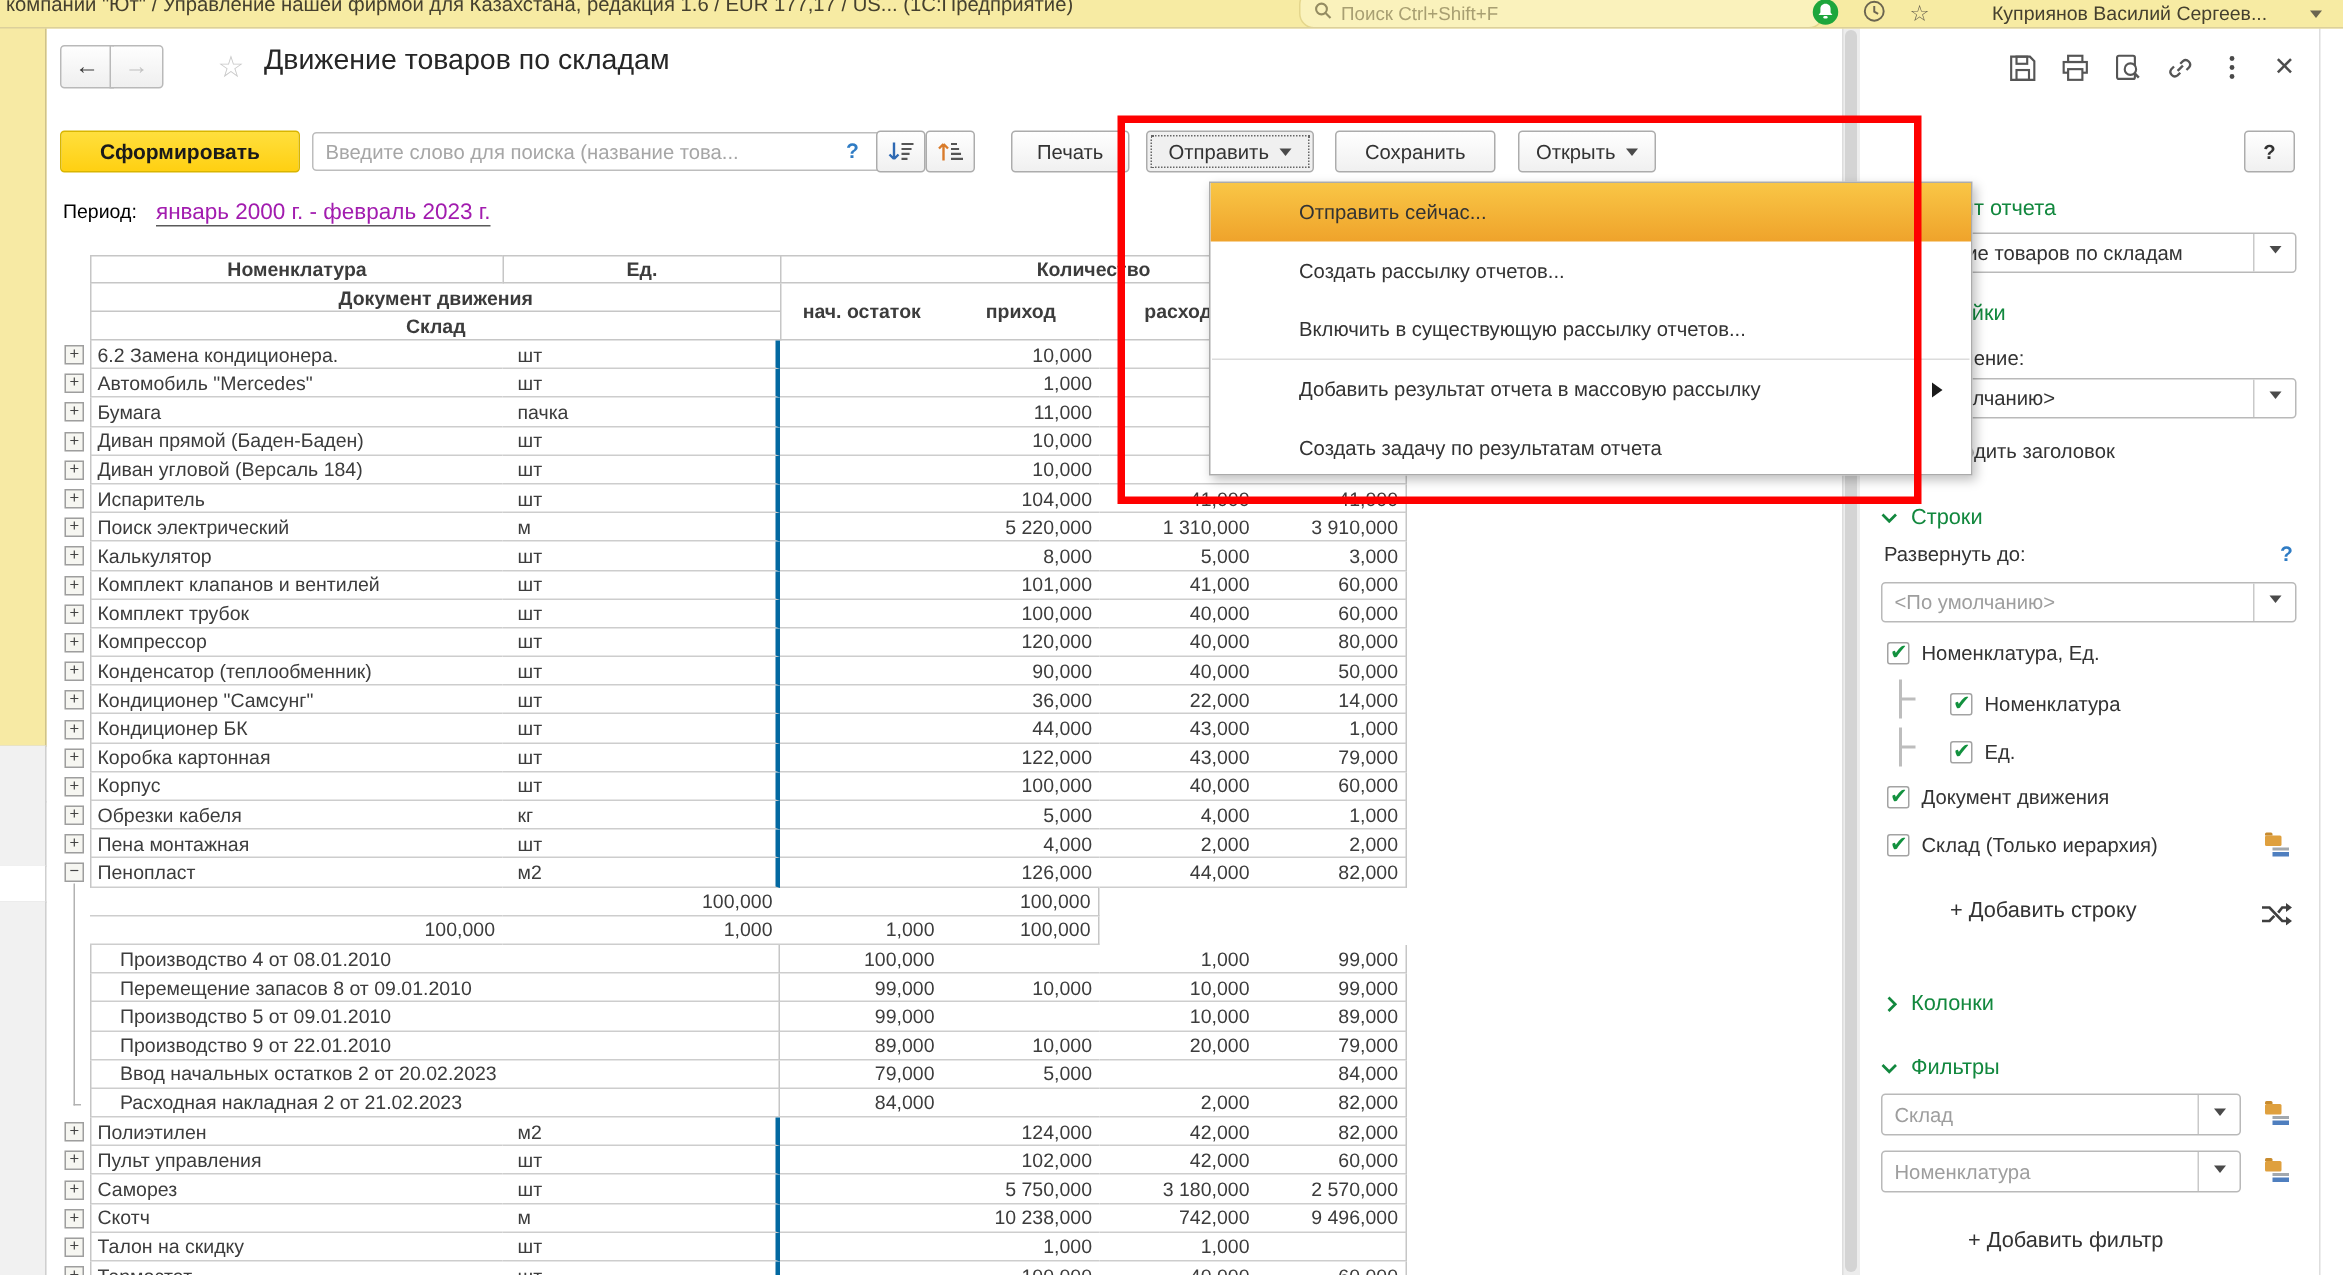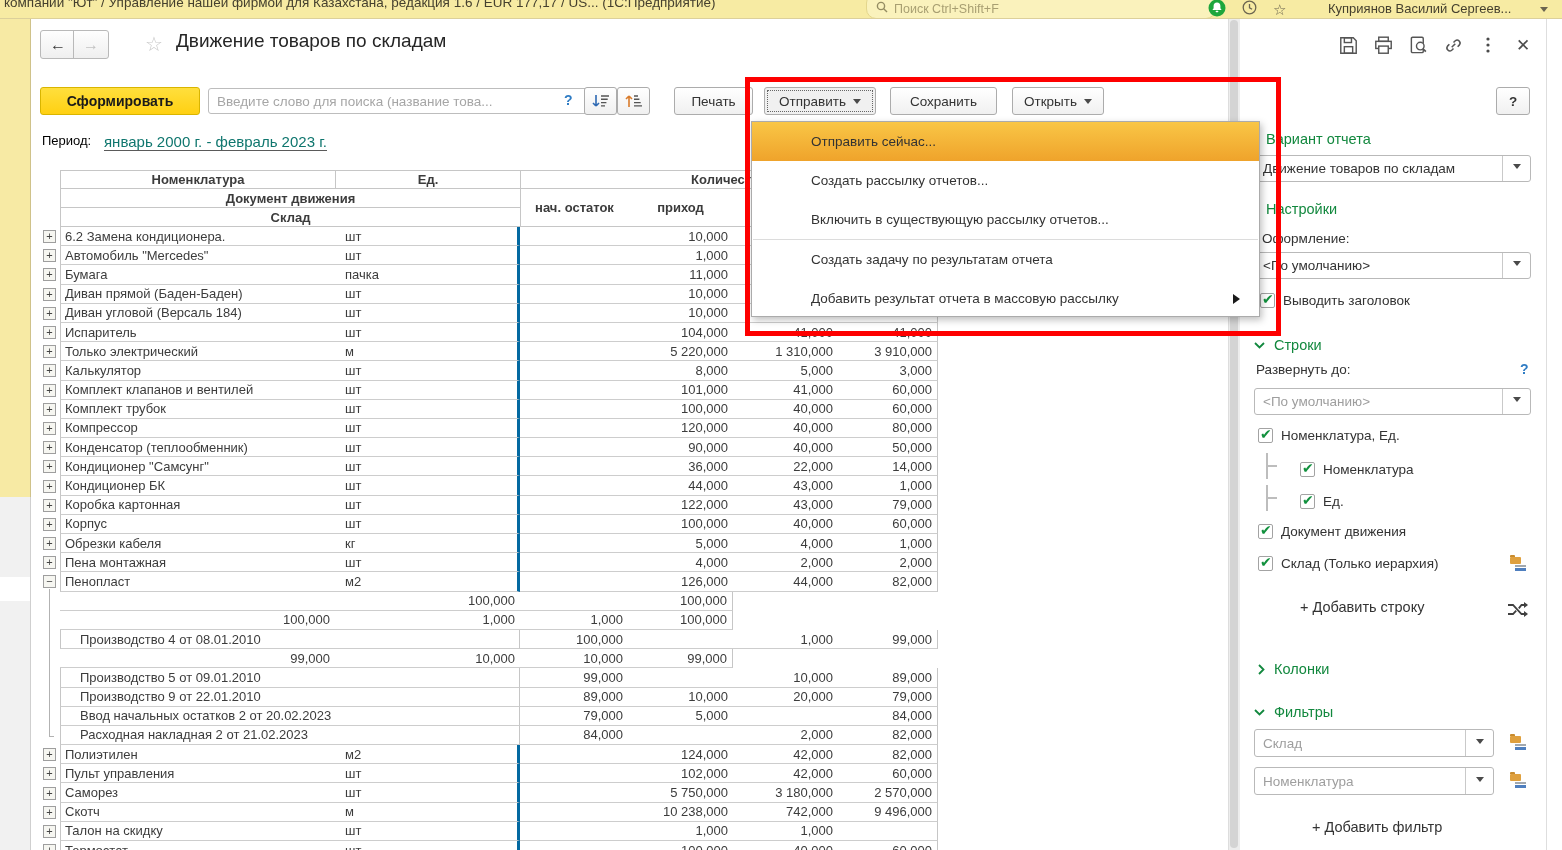--- a/index.html
+++ b/index.html
@@ -36,21 +36,21 @@
   #q-help{left:564px;top:92px;color:#2F7CC4;font-weight:bold;font-size:14px}
   #btn-sort1{left:584px;top:87px;width:33px}
   #btn-sort2{left:617px;top:87px;width:33px}
   #btn-print{left:674px;top:87px;width:79px}
   #btn-send{left:764px;top:87px;width:112px;background:#F0F0F0;outline:1px dotted #666;outline-offset:-4px}
   #btn-save{left:890px;top:87px;width:107px}
   #btn-open{left:1012px;top:87px;width:92px}
   #btn-help{left:1496px;top:87px;width:34px;font-weight:bold}
   
   #period-label{left:42px;top:133px;font-size:13px;color:#000000}
-  #period-value{left:104px;top:133px;font-size:15px;color:#0f766e;border-bottom:1px solid #5A5A5A;white-space:nowrap}
+  #period-value{left:104px;top:133px;font-size:15px;color:#a21caf;border-bottom:1px solid #5A5A5A;white-space:nowrap}
   
   #tbl{left:42px;top:170px;width:896px;font-size:13px;color:#3C3C3C;z-index:1}
   .hrow1{display:grid;grid-template-columns:18px 275px 185px 418px;height:19px}
   .hrow23{display:grid;grid-template-columns:18px 460px 108px 105px 105px 100px;grid-template-rows:19px 19px}
   .hc{box-sizing:border-box;font-weight:bold;display:flex;align-items:center;justify-content:center;border:solid #C6C6C6;border-width:0}
   .hc.b-l{border-left-width:1px}.hc.b-r{border-right-width:1px}.hc.b-t{border-top-width:1px}.hc.b-b{border-bottom-width:1px}
   .span2{grid-row:1/3}
   .trow{display:grid;grid-template-columns:18px 275px 185px 108px 105px 105px 100px;height:19.2px}
   .c{box-sizing:border-box;display:flex;align-items:center;overflow:visible;white-space:nowrap}
   .c.name{border-left:1px solid #C6C6C6;border-bottom:1px solid #CDCDCD;padding-left:4px}
@@ -78,21 +78,21 @@
   .conn{width:24px;height:26px;border-left:2px solid #BDBDBD;position:relative;flex:none;align-self:flex-start;margin-top:-6px}
   .conn::after{content:"";position:absolute;left:0;top:12px;width:9px;height:2px;background:#BDBDBD}
   .folderic{position:relative;width:17px;height:15px;flex:none}
   .folderic .f{position:absolute;left:0;top:1px;width:11px;height:7px;background:#DFA03E;border-radius:1px}
   .folderic .f::before{content:"";position:absolute;left:0;top:-2px;width:5px;height:2px;background:#C88B2E;border-radius:1px 1px 0 0}
   .folderic .b1{position:absolute;left:5px;top:9px;width:11px;height:2px;background:#A2A8AE}
   .folderic .b2{position:absolute;left:5px;top:12px;width:11px;height:3px;background:#4F7FBF}
   .addlink{position:absolute;font-size:14.5px;color:#333;white-space:nowrap}
   .qmark{position:absolute;color:#2F7CC4;font-weight:bold;font-size:14px}
   
-  #ctxmenu{left:751px;top:121px;width:509px;height:196px;background:#fff;border:1px solid #ABABAB;box-shadow:2px 3px 7px rgba(0,0,0,.25);z-index:20;box-sizing:border-box;overflow:hidden}
+  #ctxmenu{left:806px;top:121px;width:509px;height:196px;background:#fff;border:1px solid #ABABAB;box-shadow:2px 3px 7px rgba(0,0,0,.25);z-index:20;box-sizing:border-box;overflow:hidden}
   .mi{height:39px;display:flex;align-items:center;padding-left:59px;padding-right:12px;font-size:13.5px;color:#333;box-sizing:border-box;position:relative}
   .mi.hi{background:linear-gradient(#F9C646,#EFA32B)}
   .msep{height:1px;background:#DCDCDC;margin:0 1px}
   .mi .arr{position:absolute;right:14px;width:0;height:0;border:5px solid transparent;border-left:7px solid #1A1A1A}
   
   #redrect{left:745px;top:77px;width:536px;height:259px;border:5px solid #FE0000;box-sizing:border-box;z-index:30;pointer-events:none}
 </style>
 </head>
 <body>
 
@@ -289,21 +289,21 @@
         <div class="c unit">шт</div>
         <div class="c num"></div>
         <div class="c num">104,000</div>
         <div class="c num">41,000</div>
         <div class="c num last">41,000</div>
       </div>
       <div class="trow">
         <div class="c exp">
           <span class="expbox">+</span>
         </div>
-        <div class="c name">Только электрический</div>
+        <div class="c name">Поиск электрический</div>
         <div class="c unit">м</div>
         <div class="c num"></div>
         <div class="c num">5 220,000</div>
         <div class="c num">1 310,000</div>
         <div class="c num last">3 910,000</div>
       </div>
       <div class="trow">
         <div class="c exp">
           <span class="expbox">+</span>
         </div>
@@ -452,20 +452,21 @@
       <div class="trow sub">
         <div class="c exp"></div>
         <div class="c name">Производство 4 от 08.01.2010</div>
         <div class="c num">100,000</div>
         <div class="c num"></div>
         <div class="c num">1,000</div>
         <div class="c num last">99,000</div>
       </div>
       <div class="trow sub">
         <div class="c exp"></div>
+        <div class="c name">Перемещение запасов 8 от 09.01.2010</div>
         <div class="c num">99,000</div>
         <div class="c num">10,000</div>
         <div class="c num">10,000</div>
         <div class="c num last">99,000</div>
       </div>
       <div class="trow sub">
         <div class="c exp"></div>
         <div class="c name">Производство 5 от 09.01.2010</div>
         <div class="c num">99,000</div>
         <div class="c num"></div>
@@ -708,21 +709,21 @@
       <span class="mt">Отправить сейчас...</span>
     </div>
     <div class="mi">
       <span class="mt">Создать рассылку отчетов...</span>
     </div>
     <div class="mi">
       <span class="mt">Включить в существующую рассылку отчетов...</span>
     </div>
     <div class="msep"></div>
     <div class="mi">
-      <span class="mt">Создать задачу по результатам отчета</span>
-    </div>
-    <div class="mi">
       <span class="mt">Добавить результат отчета в массовую рассылку</span>
       <span class="arr"></span>
     </div>
+    <div class="mi">
+      <span class="mt">Создать задачу по результатам отчета</span>
+    </div>
   </div>
 
 <div class="abs" id="redrect"></div>
 
 </body></html>

